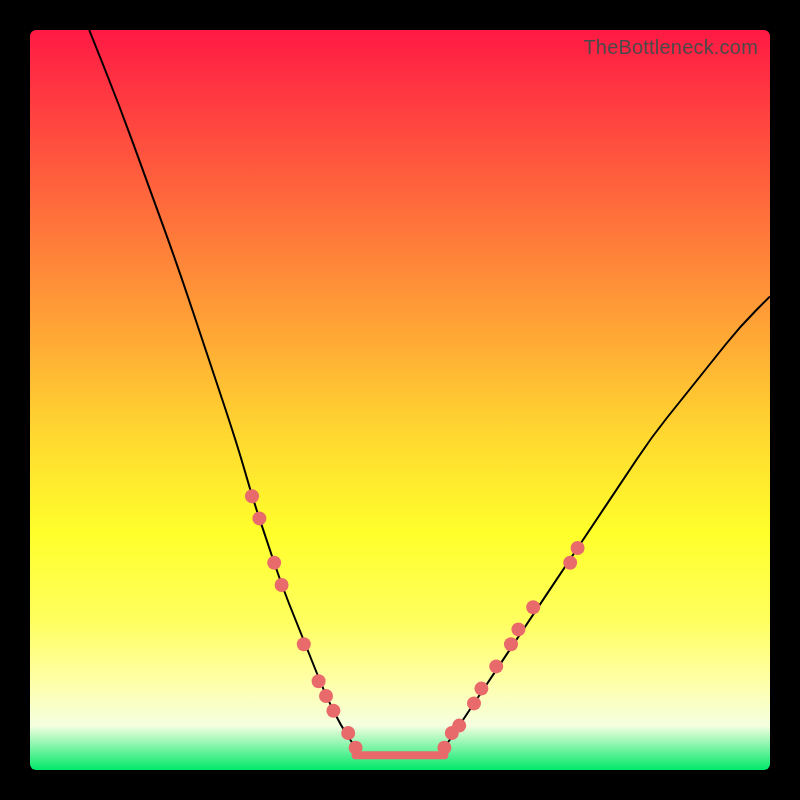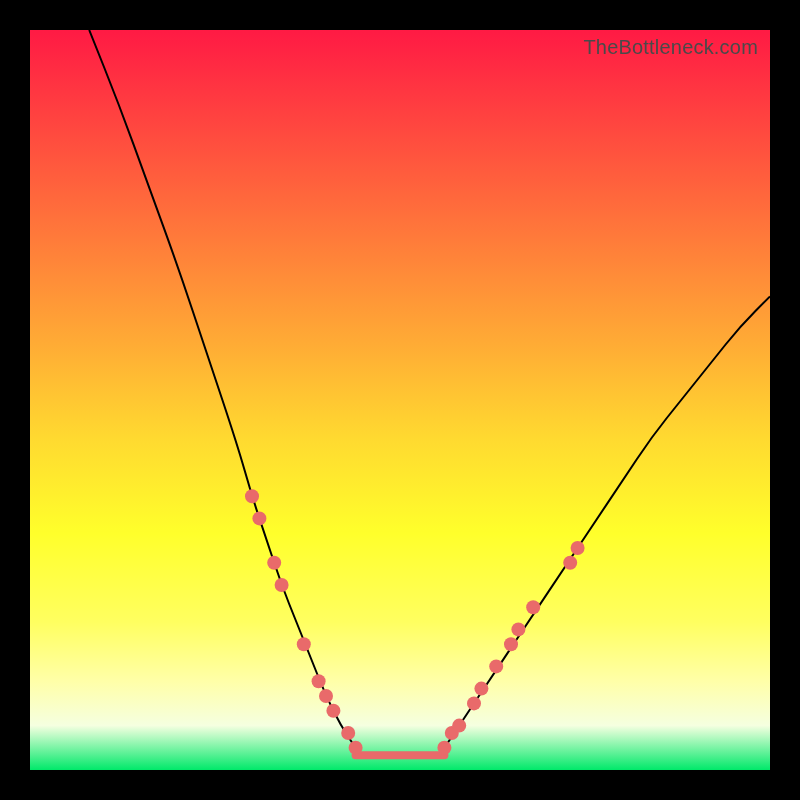--- a/index.html
+++ b/index.html
@@ -18,20 +18,21 @@
       #ff1a44 0%,
       #ff4a3f 14%,
       #ff7a3a 28%,
       #ffaa35 42%,
       #ffd930 55%,
       #ffff2b 68%,
       #ffff60 80%,
       #ffffa8 88%,
       #f5ffe0 94%,
       #00e96a 100%);
+    border-radius: 6px;
   }
   .attribution {
     position: absolute;
     right: 12px; top: 6px;
     font-family: Arial, Helvetica, sans-serif;
     font-size: 20px;
     color: #4a4a4a;
     letter-spacing: 0.2px;
   }
   svg.curves {

